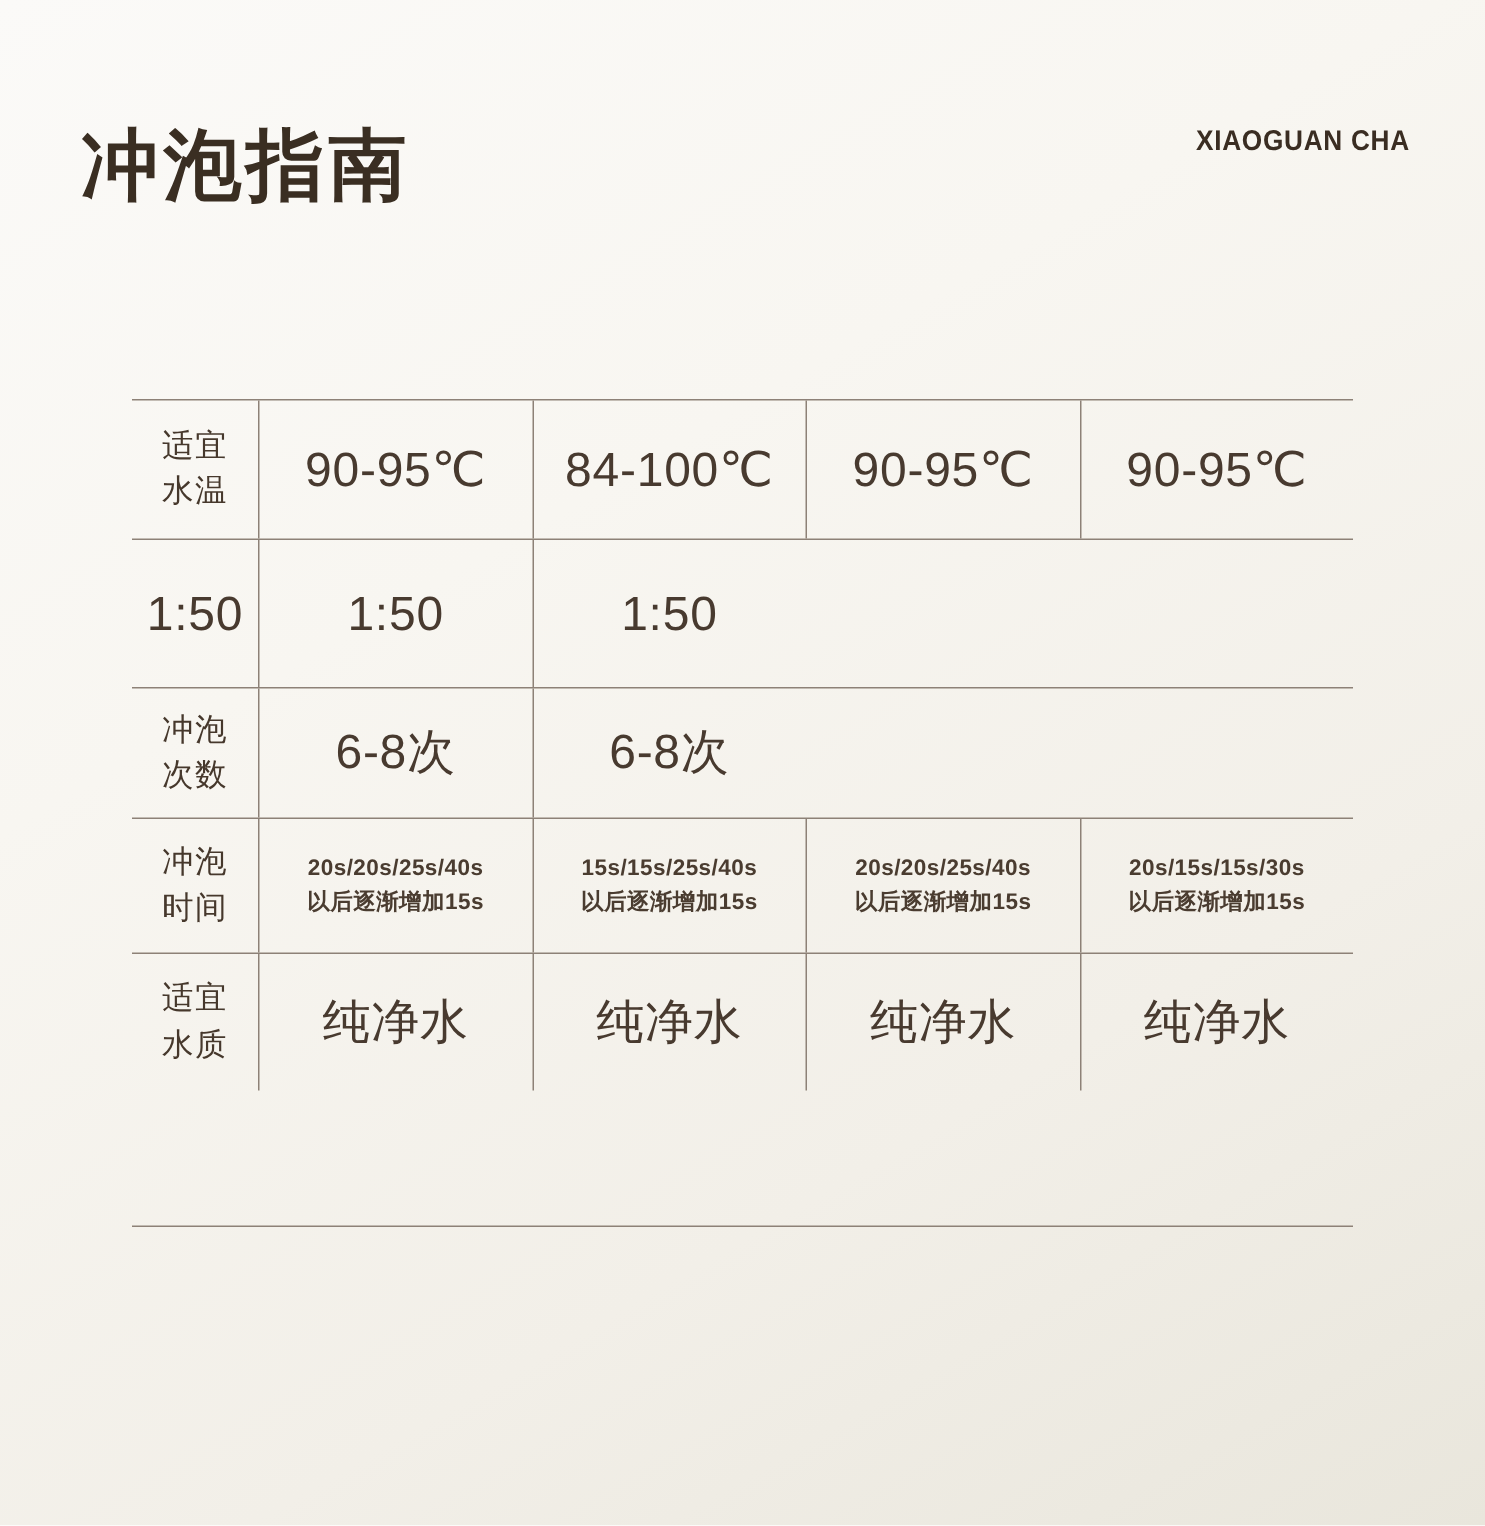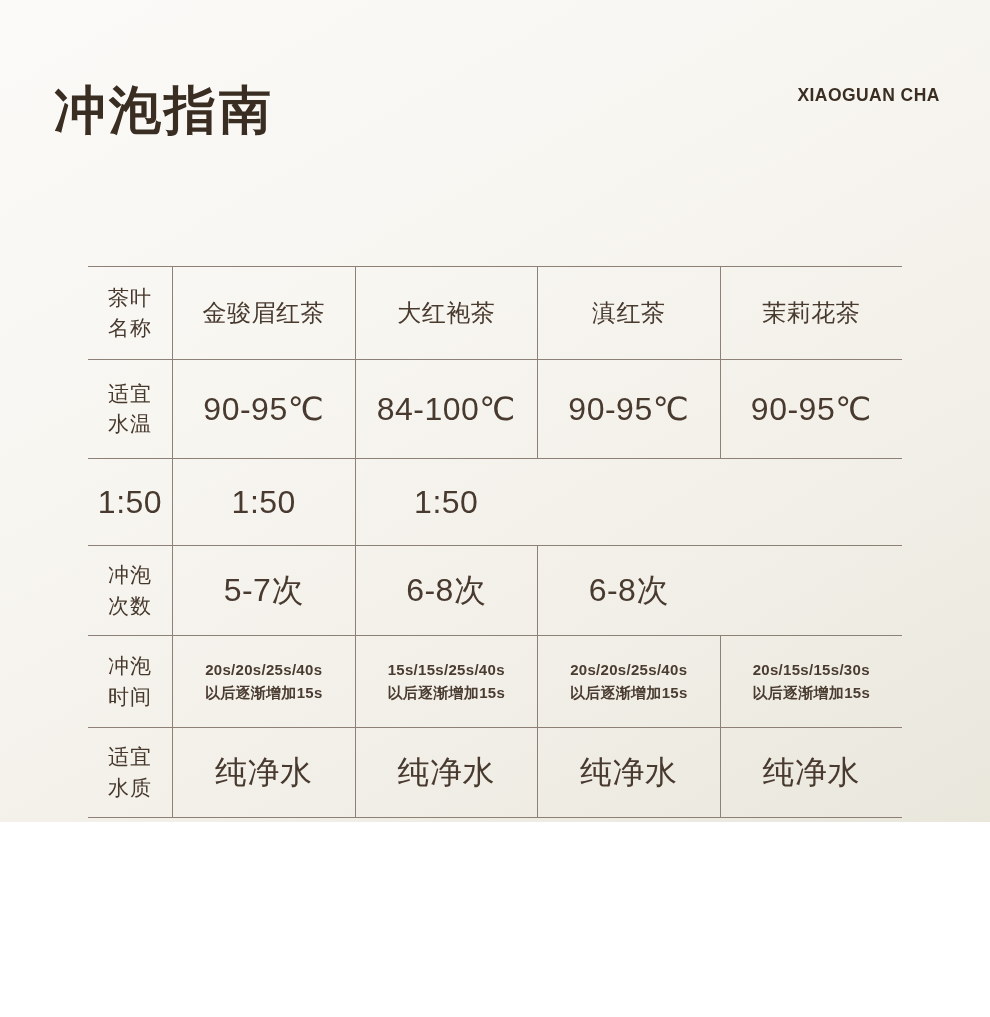--- a/index.html
+++ b/index.html
@@ -3,21 +3,21 @@
 <meta charset="utf-8">
 <style>
   html, body { margin: 0; padding: 0; }
   body {
     width: 990px; height: 1017px;
     font-family: "Liberation Sans", "DejaVu Sans", sans-serif;
     overflow: hidden;
   }
   .page {
     position: relative;
-    width: 990px; height: 822px;
+    width: 990px; height: 1017px;
     background: linear-gradient(150deg, #fbfaf8 0%, #f8f6f1 35%, #f2efe8 70%, #e9e6dc 100%);
   }
   .page-title {
     position: absolute;
     left: 54px; top: 76px;
     font-size: 52px;
     font-weight: 700;
     letter-spacing: 3px;
     color: #3a2e22;
     white-space: nowrap;
@@ -79,48 +79,39 @@
 </head>
 <body>
 
 <div class="page">
 
   <div class="page-title">冲泡指南</div>
   <div class="brand">XIAOGUAN CHA</div>
 
   <div class="guide-table">
 
-    <div class="t-row">
-      <div class="t-cell label-cell">茶叶
-名称</div>
-      <div class="t-cell value-cell tea-name">金骏眉红茶</div>
-      <div class="t-cell value-cell tea-name">大红袍茶</div>
-      <div class="t-cell value-cell tea-name">滇红茶</div>
-      <div class="t-cell value-cell tea-name">茉莉花茶</div>
-    </div>
 
     <div class="t-row">
       <div class="t-cell label-cell">适宜
 水温</div>
       <div class="t-cell value-cell">90-95℃</div>
       <div class="t-cell value-cell">84-100℃</div>
       <div class="t-cell value-cell">90-95℃</div>
       <div class="t-cell value-cell">90-95℃</div>
     </div>
 
     <div class="t-row">
       <div class="t-cell value-cell">1:50</div>
       <div class="t-cell value-cell">1:50</div>
       <div class="t-cell value-cell">1:50</div>
     </div>
 
     <div class="t-row">
       <div class="t-cell label-cell">冲泡
 次数</div>
-      <div class="t-cell value-cell">5-7次</div>
       <div class="t-cell value-cell">6-8次</div>
       <div class="t-cell value-cell">6-8次</div>
     </div>
 
     <div class="t-row">
       <div class="t-cell label-cell">冲泡
 时间</div>
       <div class="t-cell small-cell">20s/20s/25s/40s
 以后逐渐增加15s</div>
       <div class="t-cell small-cell">15s/15s/25s/40s

